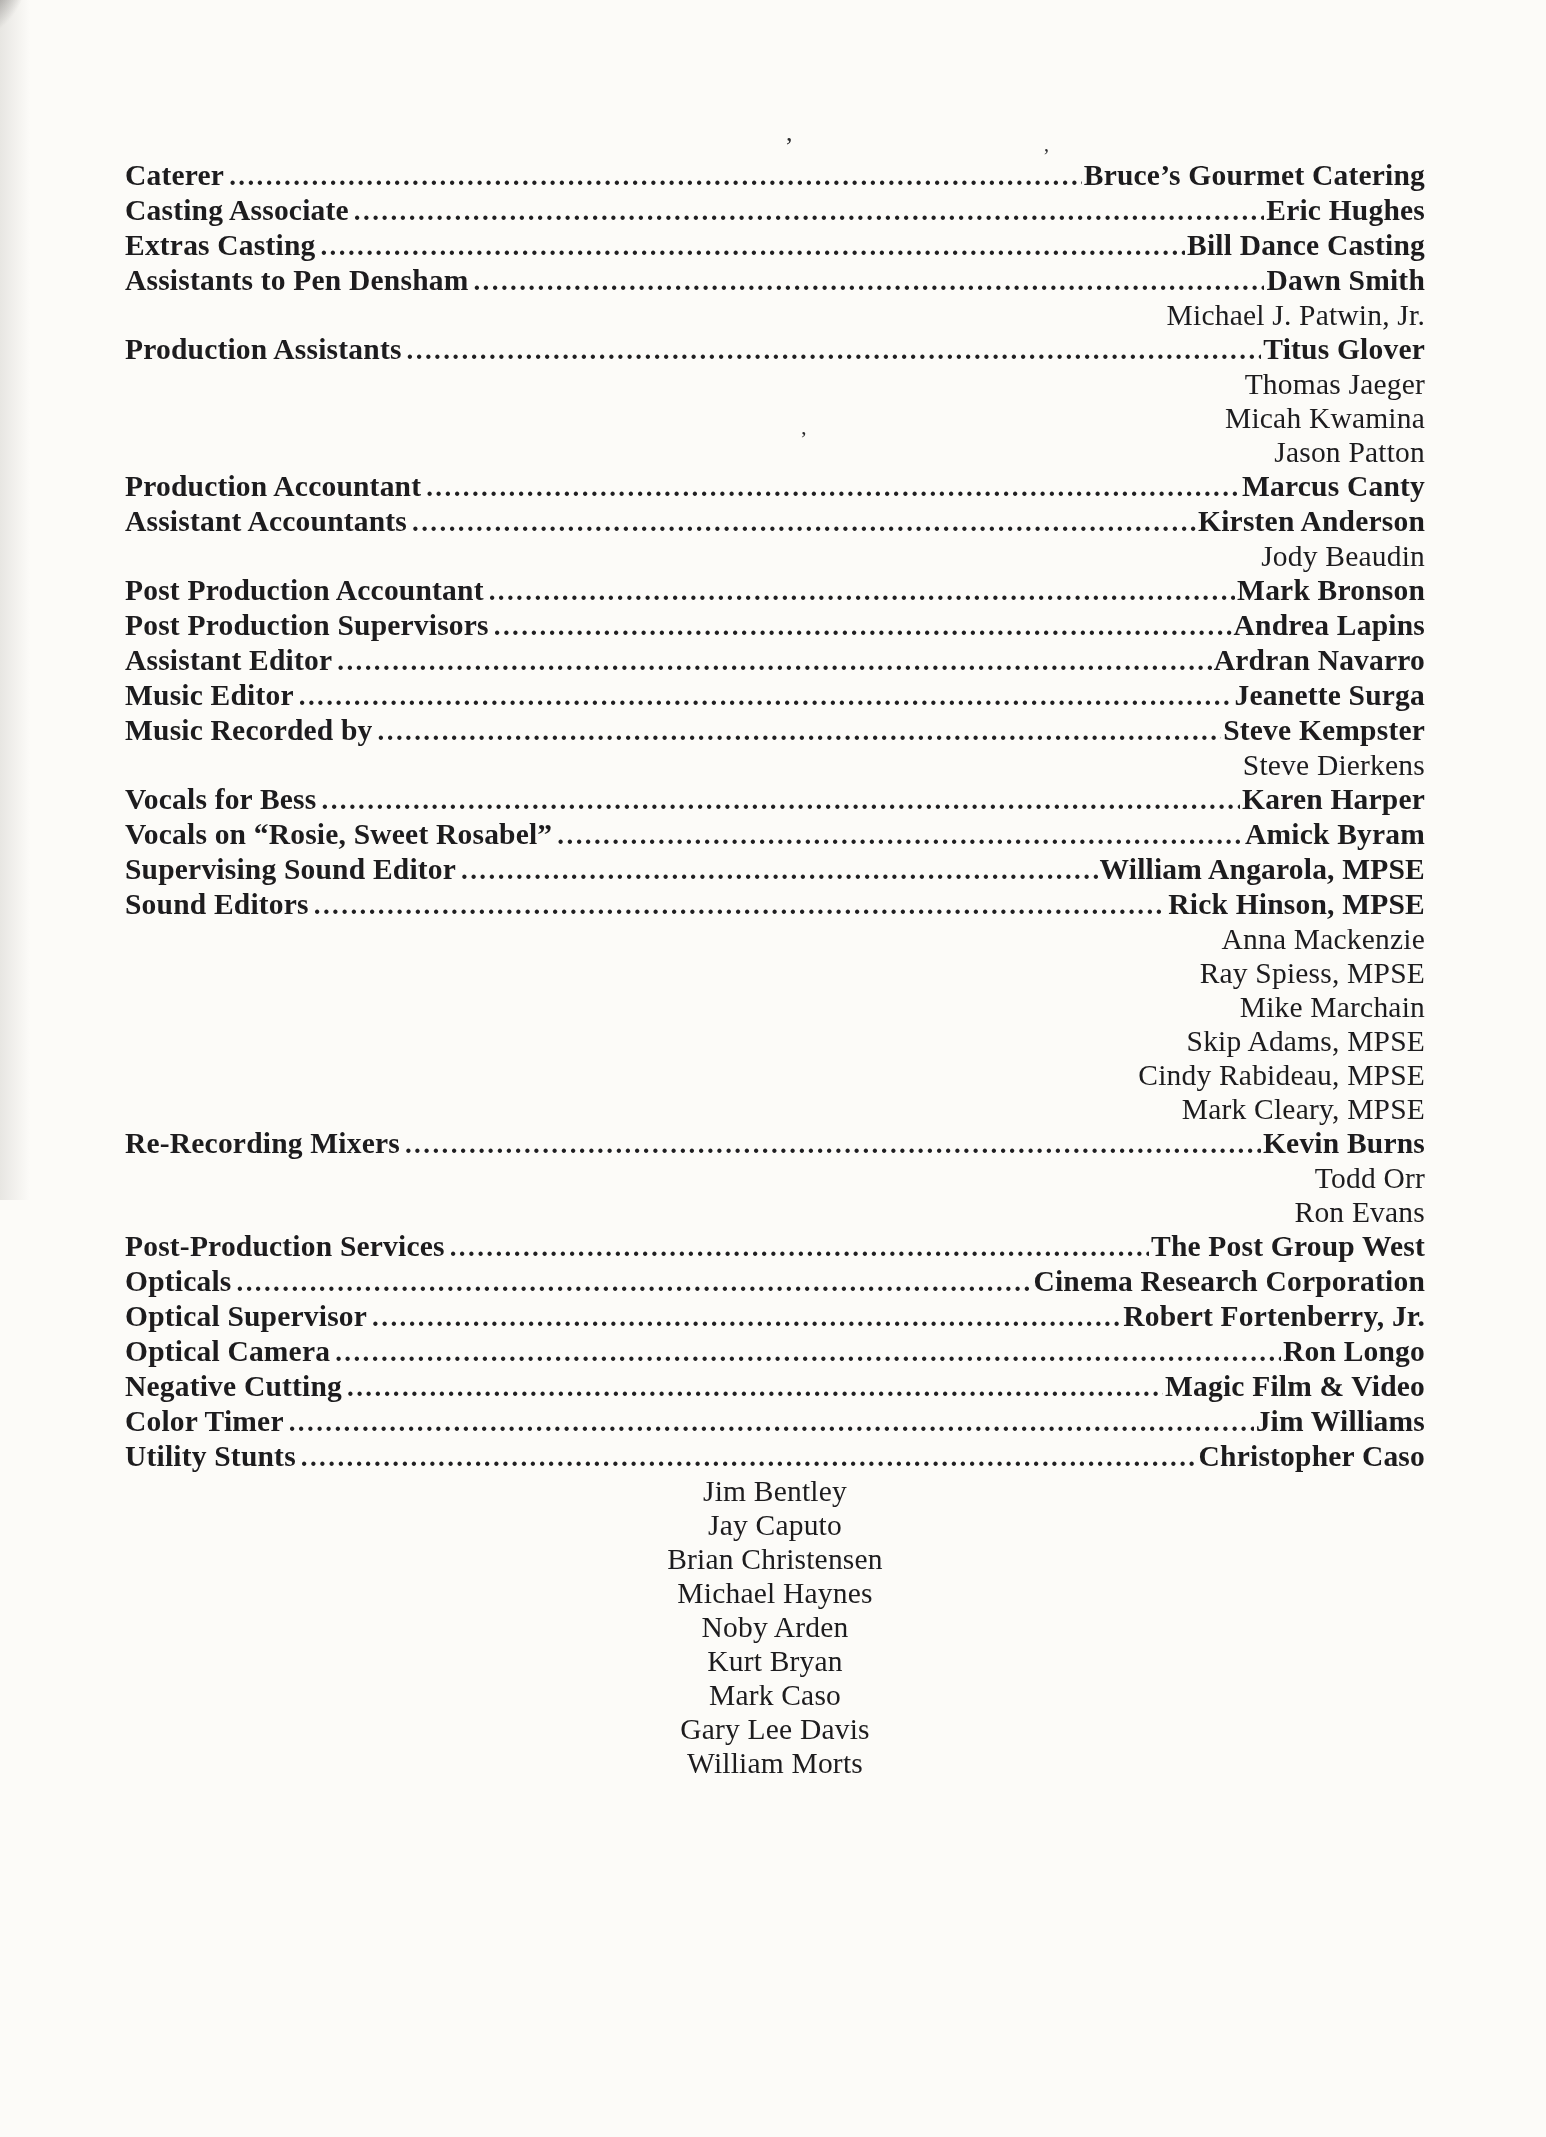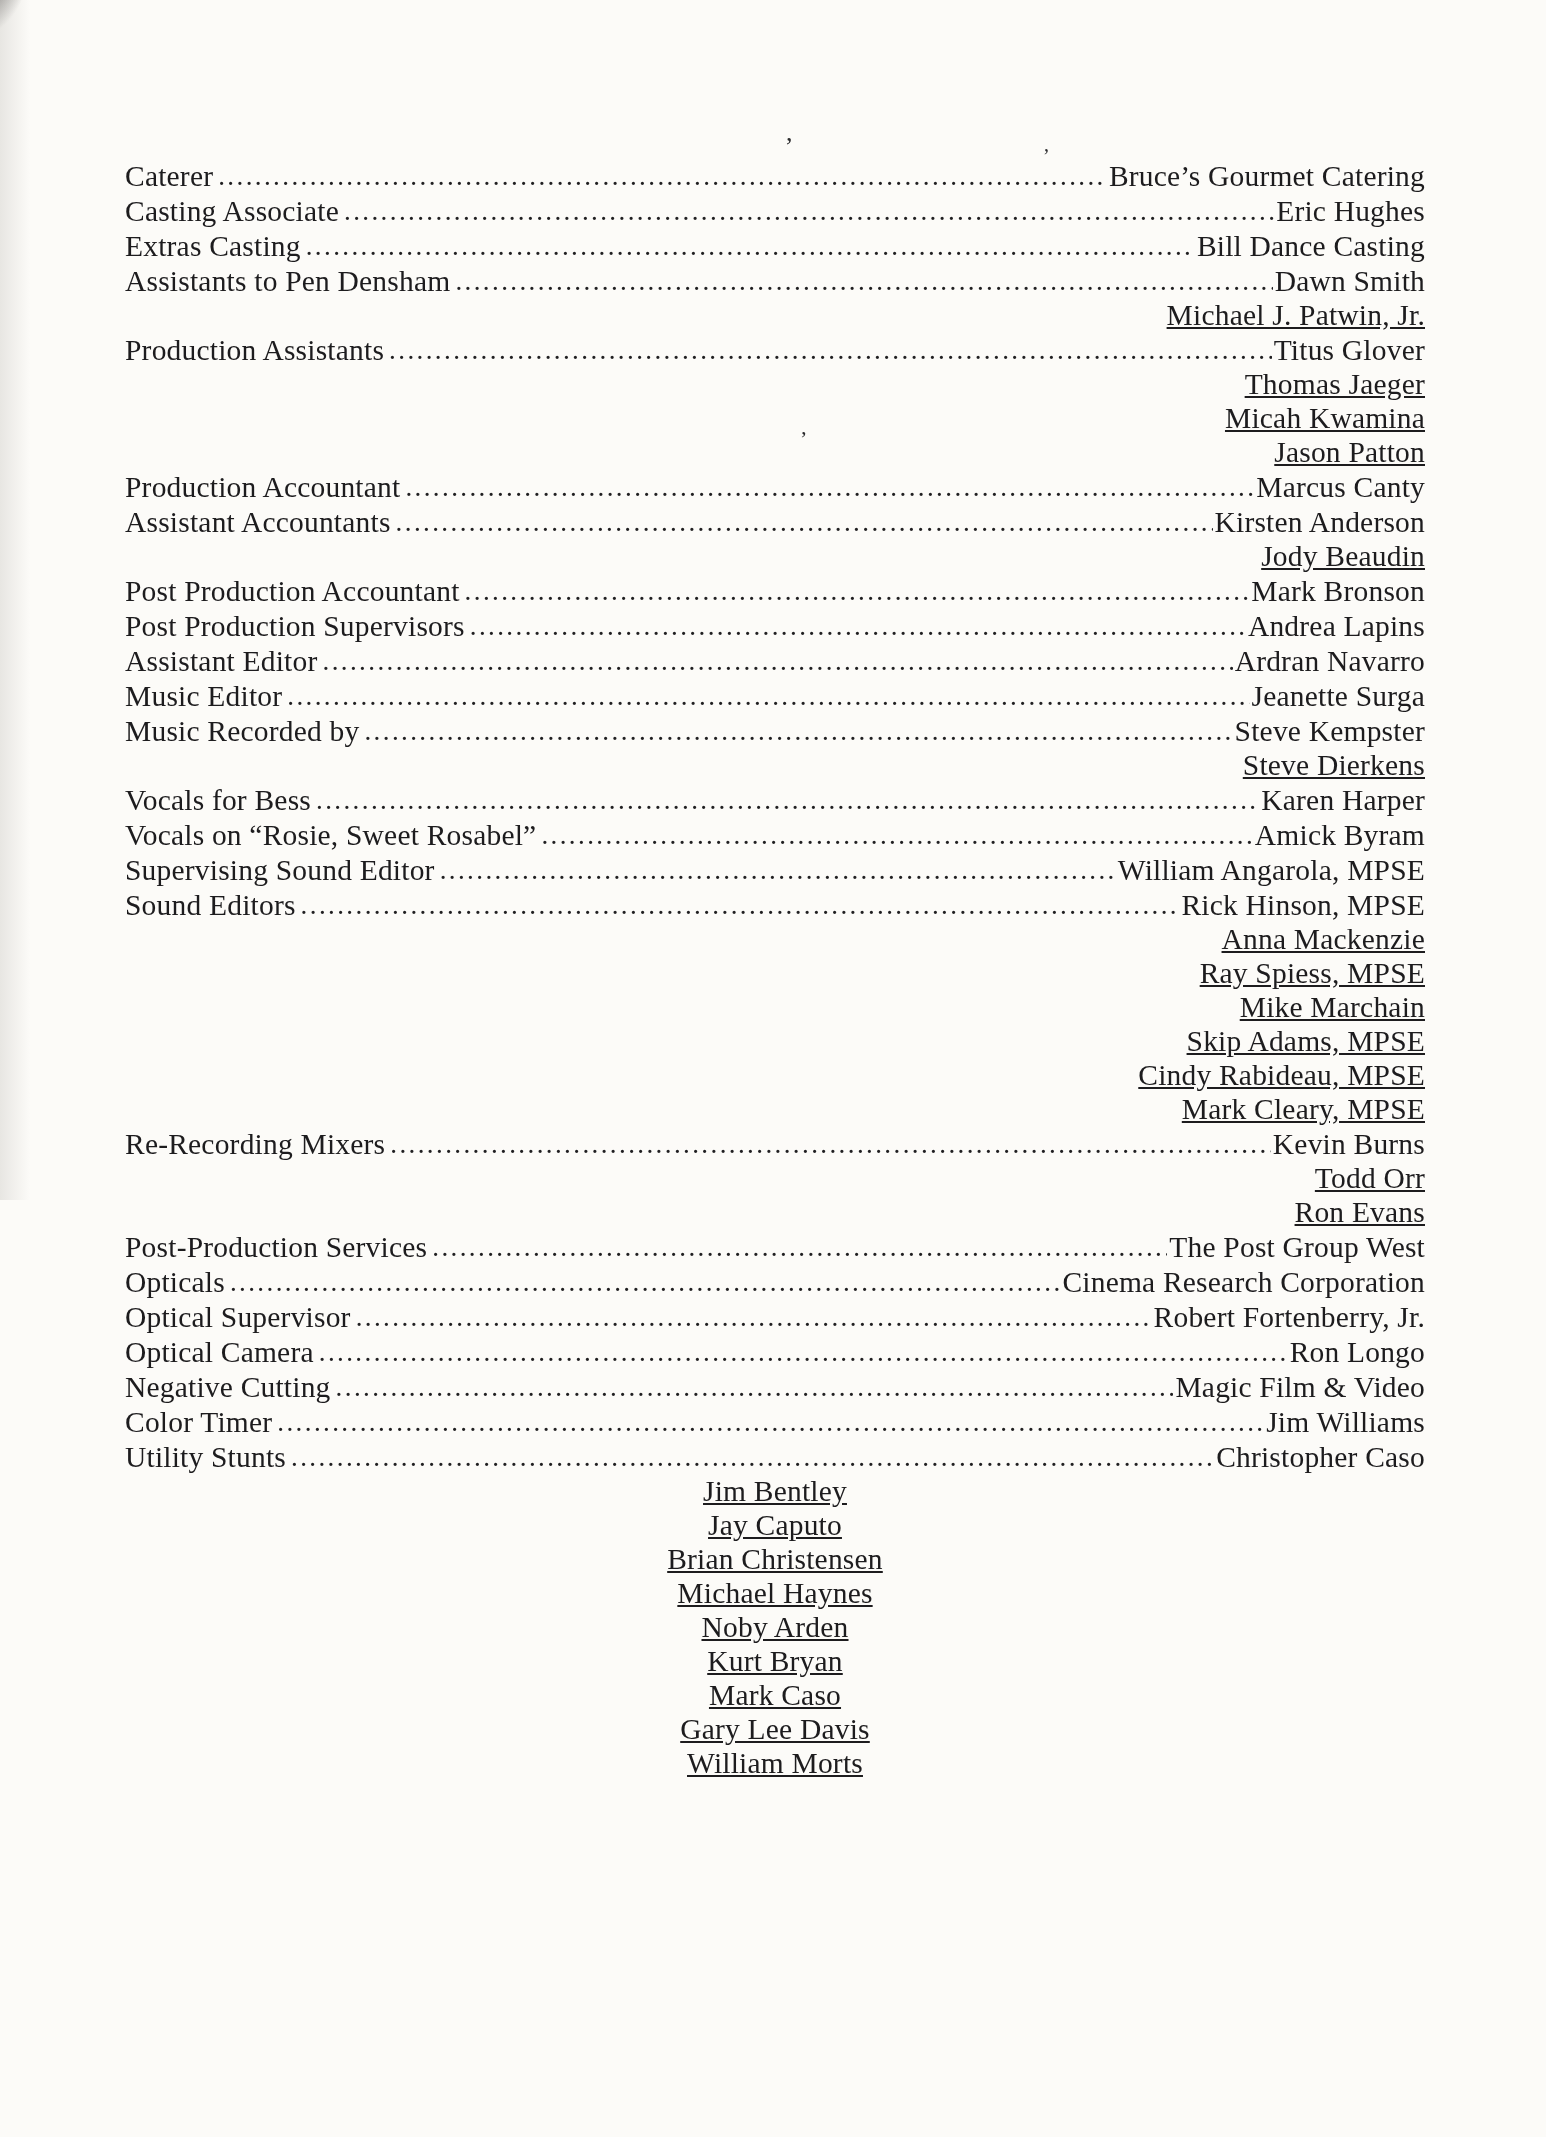--- a/index.html
+++ b/index.html
@@ -49,38 +49,39 @@
     right: 121px;
     top: 158px;
     font-size: 29.5px;
     line-height: 34px;
     letter-spacing: 0.2px;
   }
   .entry { }
   .entry:first-child { margin-top: 0; }
   .row {
     display: flex;
-    align-items: center;
+    align-items: flex-start;
+    font-weight: bold;
   }
   .role { white-space: nowrap; flex: 0 0 auto; }
   .leader {
     flex: 1 1 auto;
     min-width: 18px;
     overflow: hidden;
     white-space: nowrap;
     margin: 0 2px 0 5px;
   }
   .leader::after {
     content: "....................................................................................................................................................................................................................................................................................................";
     letter-spacing: 2.4px;
     font-size: 27px;
     color: #1f1e20;
   }
   .name { white-space: nowrap; flex: 0 0 auto; }
-  .cont { white-space: nowrap; text-decoration: underline; }
+  .cont { white-space: nowrap; }
   .cont.right { text-align: right; }
   .cont.center { text-align: center; }
 </style>
 </head>
 <body>
 
 <div class="page">
   <div class="corner-smudge"></div>
   <div class="edge-shade-left"></div>
   <span class="speck s1">,</span>

